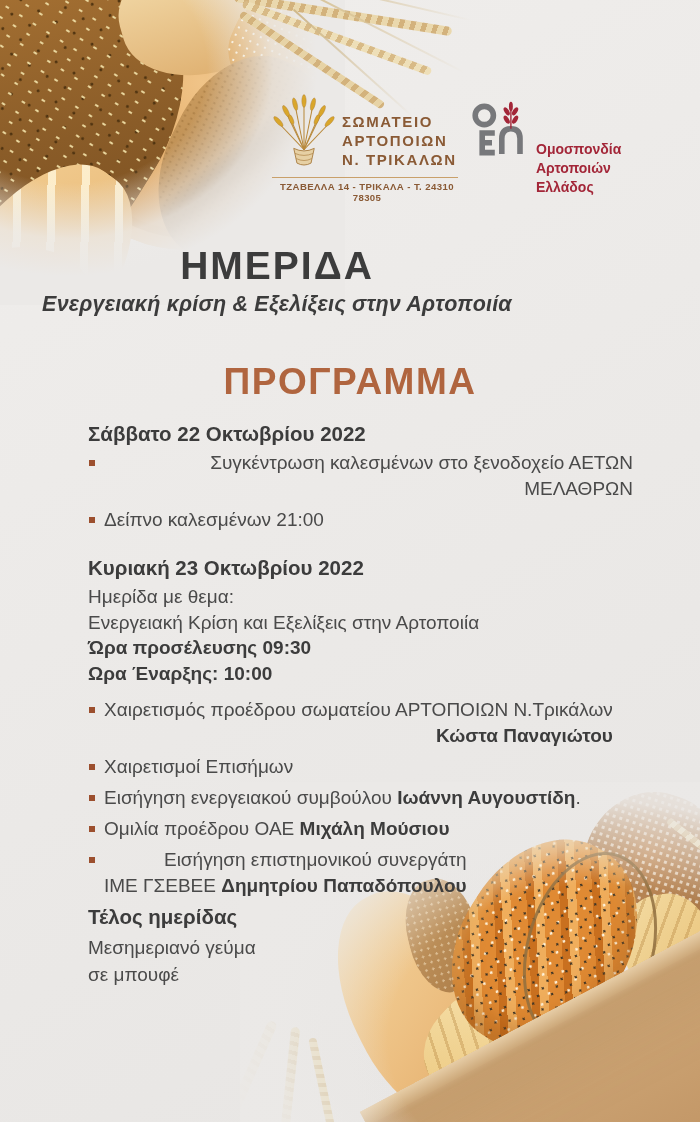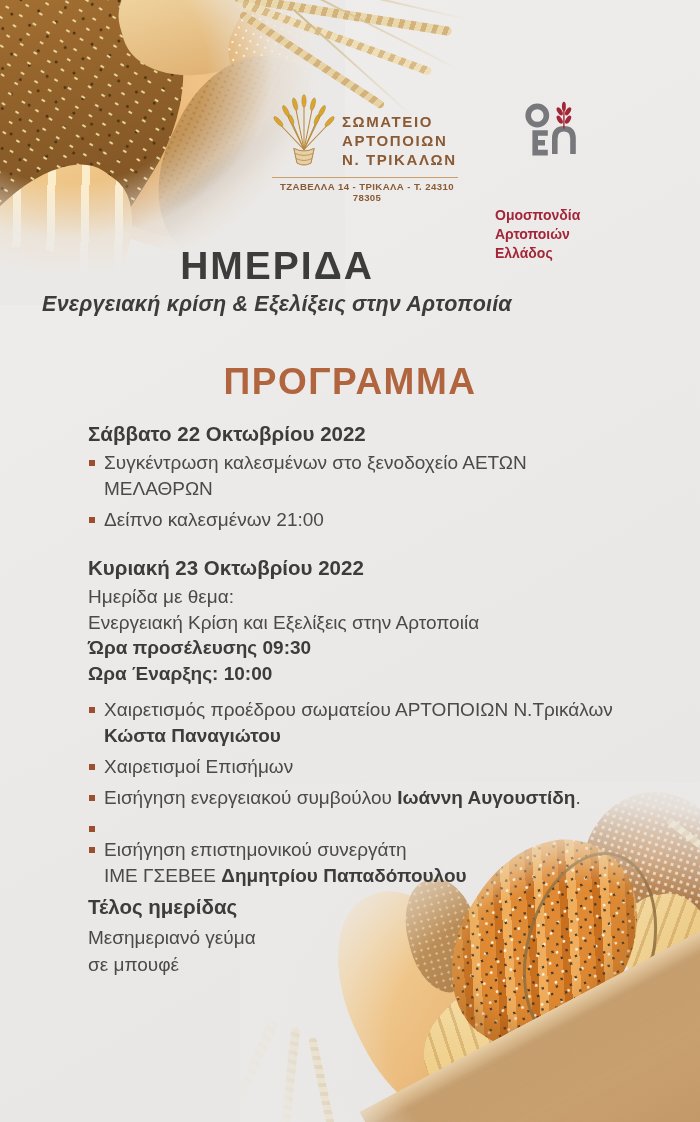--- a/index.html
+++ b/index.html
@@ -77,35 +77,35 @@
   .fade-br{position:absolute;inset:0;
     background:radial-gradient(ellipse 88% 88% at 78% 76%, rgba(236,234,232,0) 52%, rgba(235,233,231,.9) 80%, #ebe9e7 93%);}
   
   .logos{position:absolute;left:0;top:0;width:700px;z-index:3;}
   .logo-somateio{position:absolute;left:272px;top:94px;width:192px;}
   .ls-row{display:flex;align-items:flex-start;}
   .ls-text{margin-left:6px;padding-top:18px;}
   .ls-text div{font-size:15px;font-weight:bold;letter-spacing:1.6px;color:#8a5a35;line-height:19px;}
   .ls-divider{margin-top:5px;height:1px;background:#c9a06a;width:186px;}
   .ls-address{margin-top:3px;font-size:9.6px;font-weight:bold;color:#8a5a35;letter-spacing:.4px;text-align:center;width:190px;}
-  .logo-oea{position:absolute;left:486px;top:100px;display:flex;align-items:flex-end;flex-direction:column;}
+  .logo-oea{position:absolute;left:471px;top:100px;display:flex;align-items:flex-start;}
   .oea-text{margin-left:9px;padding-top:40px;}
   .oea-text div{font-size:14px;font-weight:bold;color:#a32638;line-height:19px;}
   
   .title-block{position:absolute;left:0;top:246px;width:554px;text-align:center;z-index:3;}
   .main-title{font-size:39px;font-weight:bold;letter-spacing:2px;color:#3c3c3c;line-height:40px;}
   .subtitle{margin-top:6px;font-size:21.5px;font-weight:bold;color:#3c3c3c;letter-spacing:.2px;font-style:italic;}
   .program-heading{position:absolute;left:0;top:361px;width:700px;text-align:center;font-size:37px;font-weight:bold;letter-spacing:1.5px;color:#b0653f;z-index:3;}
   
   .content{position:absolute;left:88px;top:421px;width:545px;z-index:3;color:#4a4a4a;}
   .day-h{font-size:20.5px;font-weight:bold;color:#3c3c3c;line-height:26px;margin-bottom:3px;}
   .pline{font-size:19px;line-height:25.5px;color:#4a4a4a;}
   .pline.b{font-weight:bold;color:#3c3c3c;}
   .b{font-weight:bold;color:#3c3c3c;}
-  .bullet-item{display:flex;margin-bottom:5px;}
+  .bullet-item{display:flex;margin-bottom:5px;text-align:right;}
   .sq{flex:0 0 6px;width:6px;height:6px;background:#9c4f2e;margin:10px 9px 0 1px;}
   .btext{font-size:19px;line-height:26px;color:#4a4a4a;}
   #day2-heading{margin-top:22px;}
   #day2-lines{margin-bottom:0;}
   #day2-bullets{margin-top:11px;}
   #closing{margin-top:5px;}
   #closing-lines{margin-top:4px;}
   #closing-lines .pline{line-height:27px;}
 </style>
 </head>
@@ -260,20 +260,23 @@
           </div>
         </div>
         <div class="bullet-item">
           <span class="sq"></span>
           <div class="btext">
             <div><span>Εισήγηση ενεργειακού συμβούλου </span><span class="b">Ιωάννη Αυγουστίδη</span><span>.</span></div>
           </div>
         </div>
         <div class="bullet-item">
           <span class="sq"></span>
+          <div class="btext">
+            <div><span>Ομιλία προέδρου ΟΑΕ </span><span class="b">Μιχάλη Μούσιου</span></div>
+          </div>
         </div>
         <div class="bullet-item">
           <span class="sq"></span>
           <div class="btext">
             <div><span>Εισήγηση επιστημονικού συνεργάτη</span></div>
             <div><span>ΙΜΕ ΓΣΕΒΕΕ </span><span class="b">Δημητρίου Παπαδόπουλου</span></div>
           </div>
         </div>
       </div>
 

